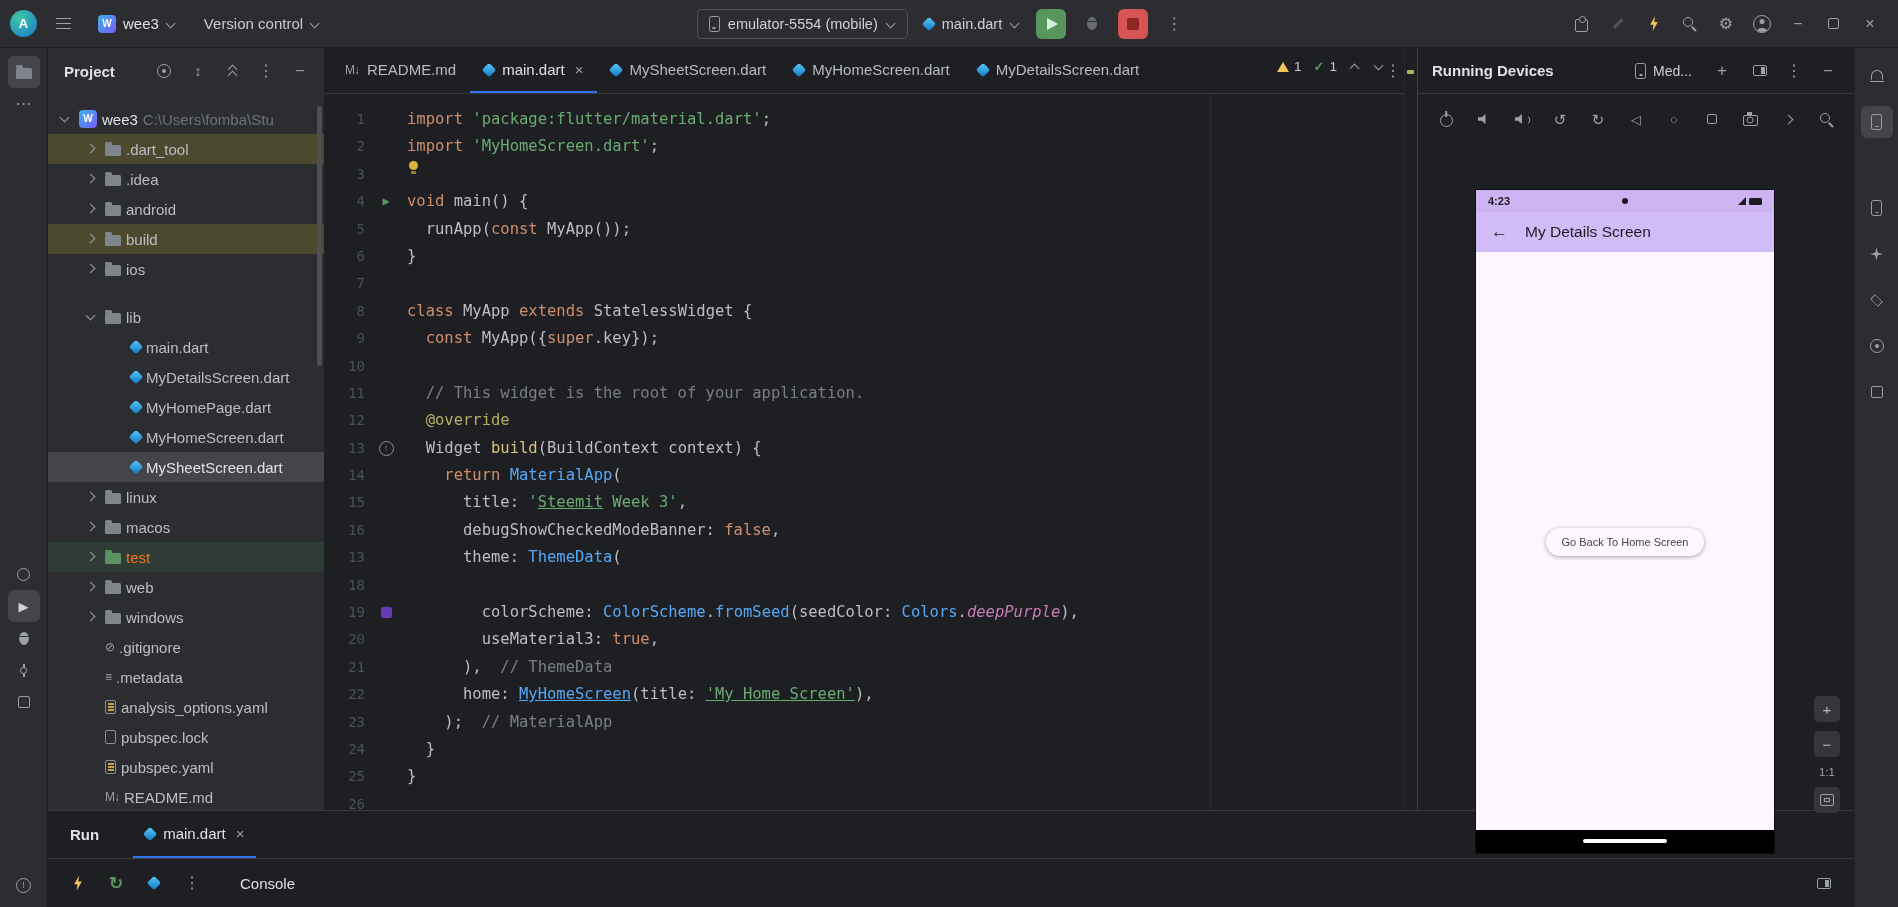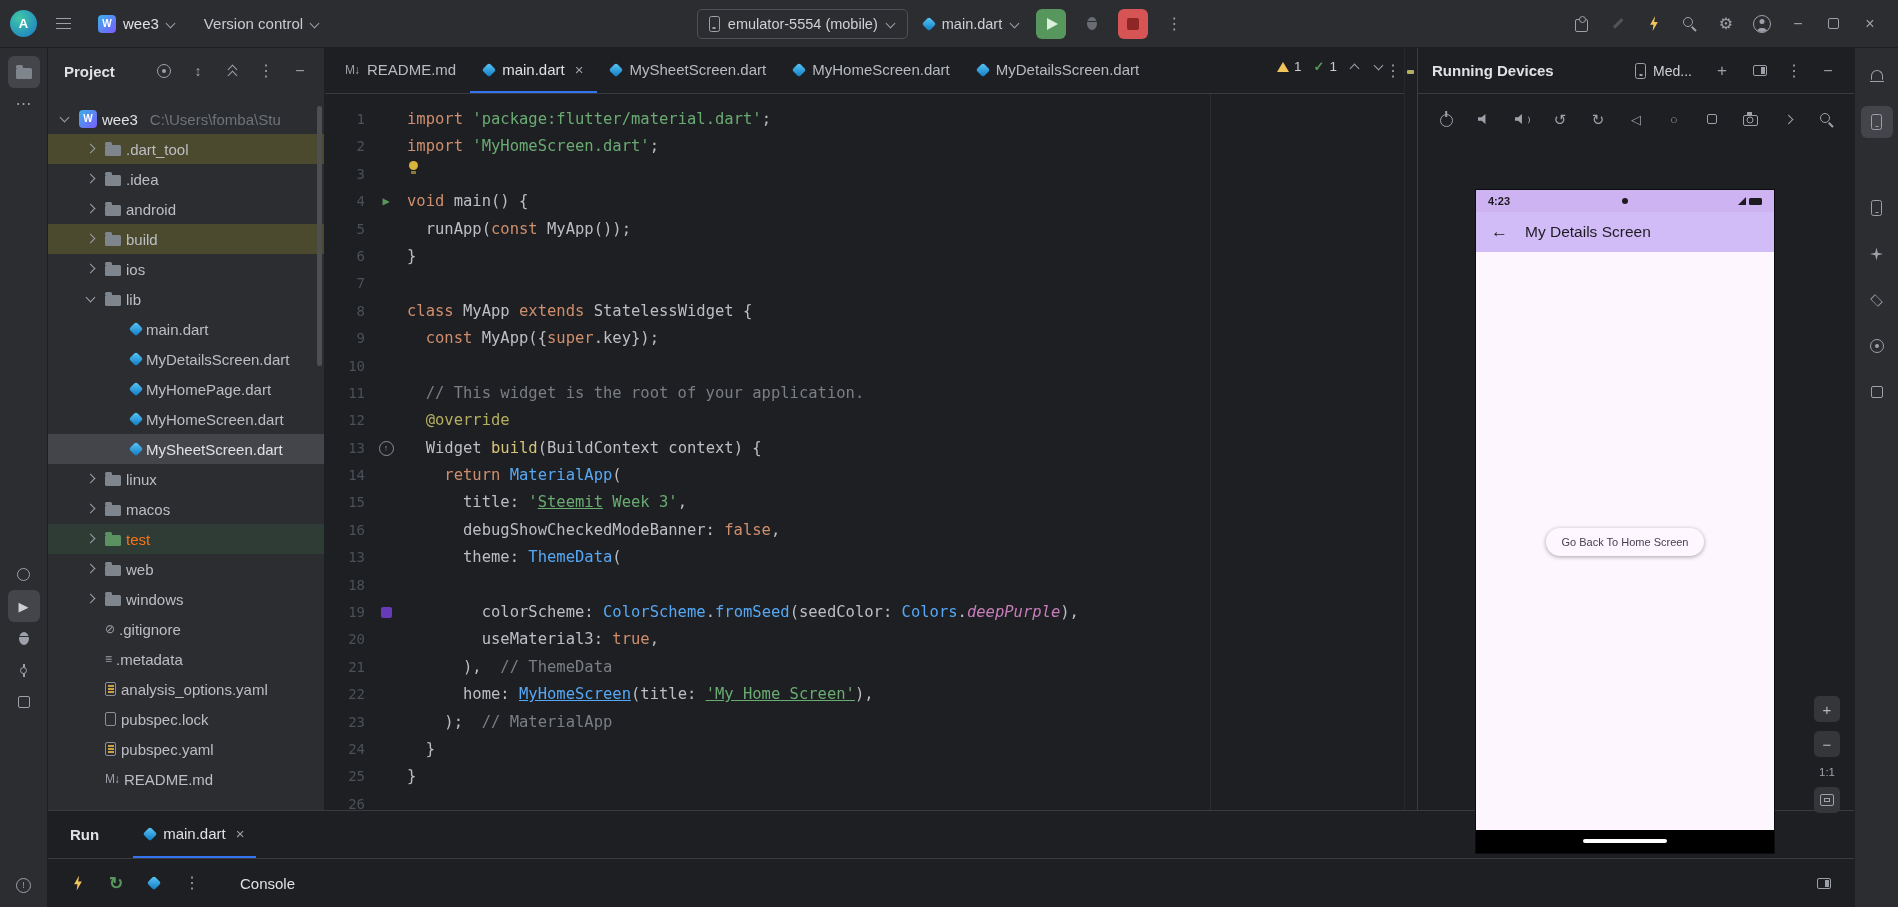--- a/index.html
+++ b/index.html
@@ -41,21 +41,21 @@
   
   .project-panel{flex:0 0 277px;background:#2b2d30;border-right:1px solid #1e1f22;display:flex;flex-direction:column;position:relative}
   .pp-head{height:46px;display:flex;align-items:center;padding:0 8px 0 16px;gap:2px}
   .pp-title{font-size:15px;font-weight:600;color:#dfe1e5;margin-right:auto}
   .ptree{flex:1;overflow:hidden;padding-top:10px;font-size:15px}
   .trow{height:30px;display:flex;align-items:center;gap:5px;white-space:nowrap;overflow:hidden;cursor:default}
   .trow .tlabel{color:#bcbec4}
   .trow.h-selected{background:#43454a}.trow.h-selected .tlabel{color:#dfe1e5}
   .trow.h-excluded{background:#4b4a2f}
   .trow.h-green{background:rgba(73,156,84,.14)}.trow.h-green .tlabel{color:#f97316}
-  .trow .tpath{color:#6f737a;margin-left:7px;overflow:hidden;text-overflow:clip}
+  .trow .tpath{color:#6f737a;overflow:hidden;text-overflow:clip}
   .trow.root .tlabel{color:#dfe1e5}
   .chv{position:relative;width:18px;height:18px;flex:0 0 18px}
   .chv.r::before{content:'';position:absolute;left:5px;top:5px;width:6px;height:6px;
     border-right:1.5px solid #9da0a8;border-bottom:1.5px solid #9da0a8;transform:rotate(-45deg)}
   .chv.d::before{content:'';position:absolute;left:5px;top:4px;width:6px;height:6px;
     border-right:1.5px solid #9da0a8;border-bottom:1.5px solid #9da0a8;transform:rotate(45deg)}
   .pscroll{position:absolute;right:2px;top:58px;width:5px;height:260px;border-radius:3px;background:#4d4f53}
 
   
   .editor{flex:1;background:#1e1f22;display:flex;flex-direction:column;min-width:0;position:relative}
@@ -370,21 +370,21 @@
               <div class="trow h-excluded" style="padding-left: 34px;">
                 <span class="chv r"></span>
                 <span class="ic ic-folder"></span>
                 <span class="tlabel">build</span>
               </div>
               <div class="trow" style="padding-left: 34px;">
                 <span class="chv r"></span>
                 <span class="ic ic-folder"></span>
                 <span class="tlabel">ios</span>
               </div>
-              <div class="trow" style="padding-left: 34px;">
+              <div class="trow" style="padding-left: 34px; margin-top: 18px;">
                 <span class="chv d"></span>
                 <span class="ic ic-folder"></span>
                 <span class="tlabel">lib</span>
               </div>
               <div class="trow" style="padding-left: 60px;">
                 <span class="chv"></span>
                 <span class="ic ic-dart"></span>
                 <span class="tlabel">main.dart</span>
               </div>
               <div class="trow" style="padding-left: 60px;">

